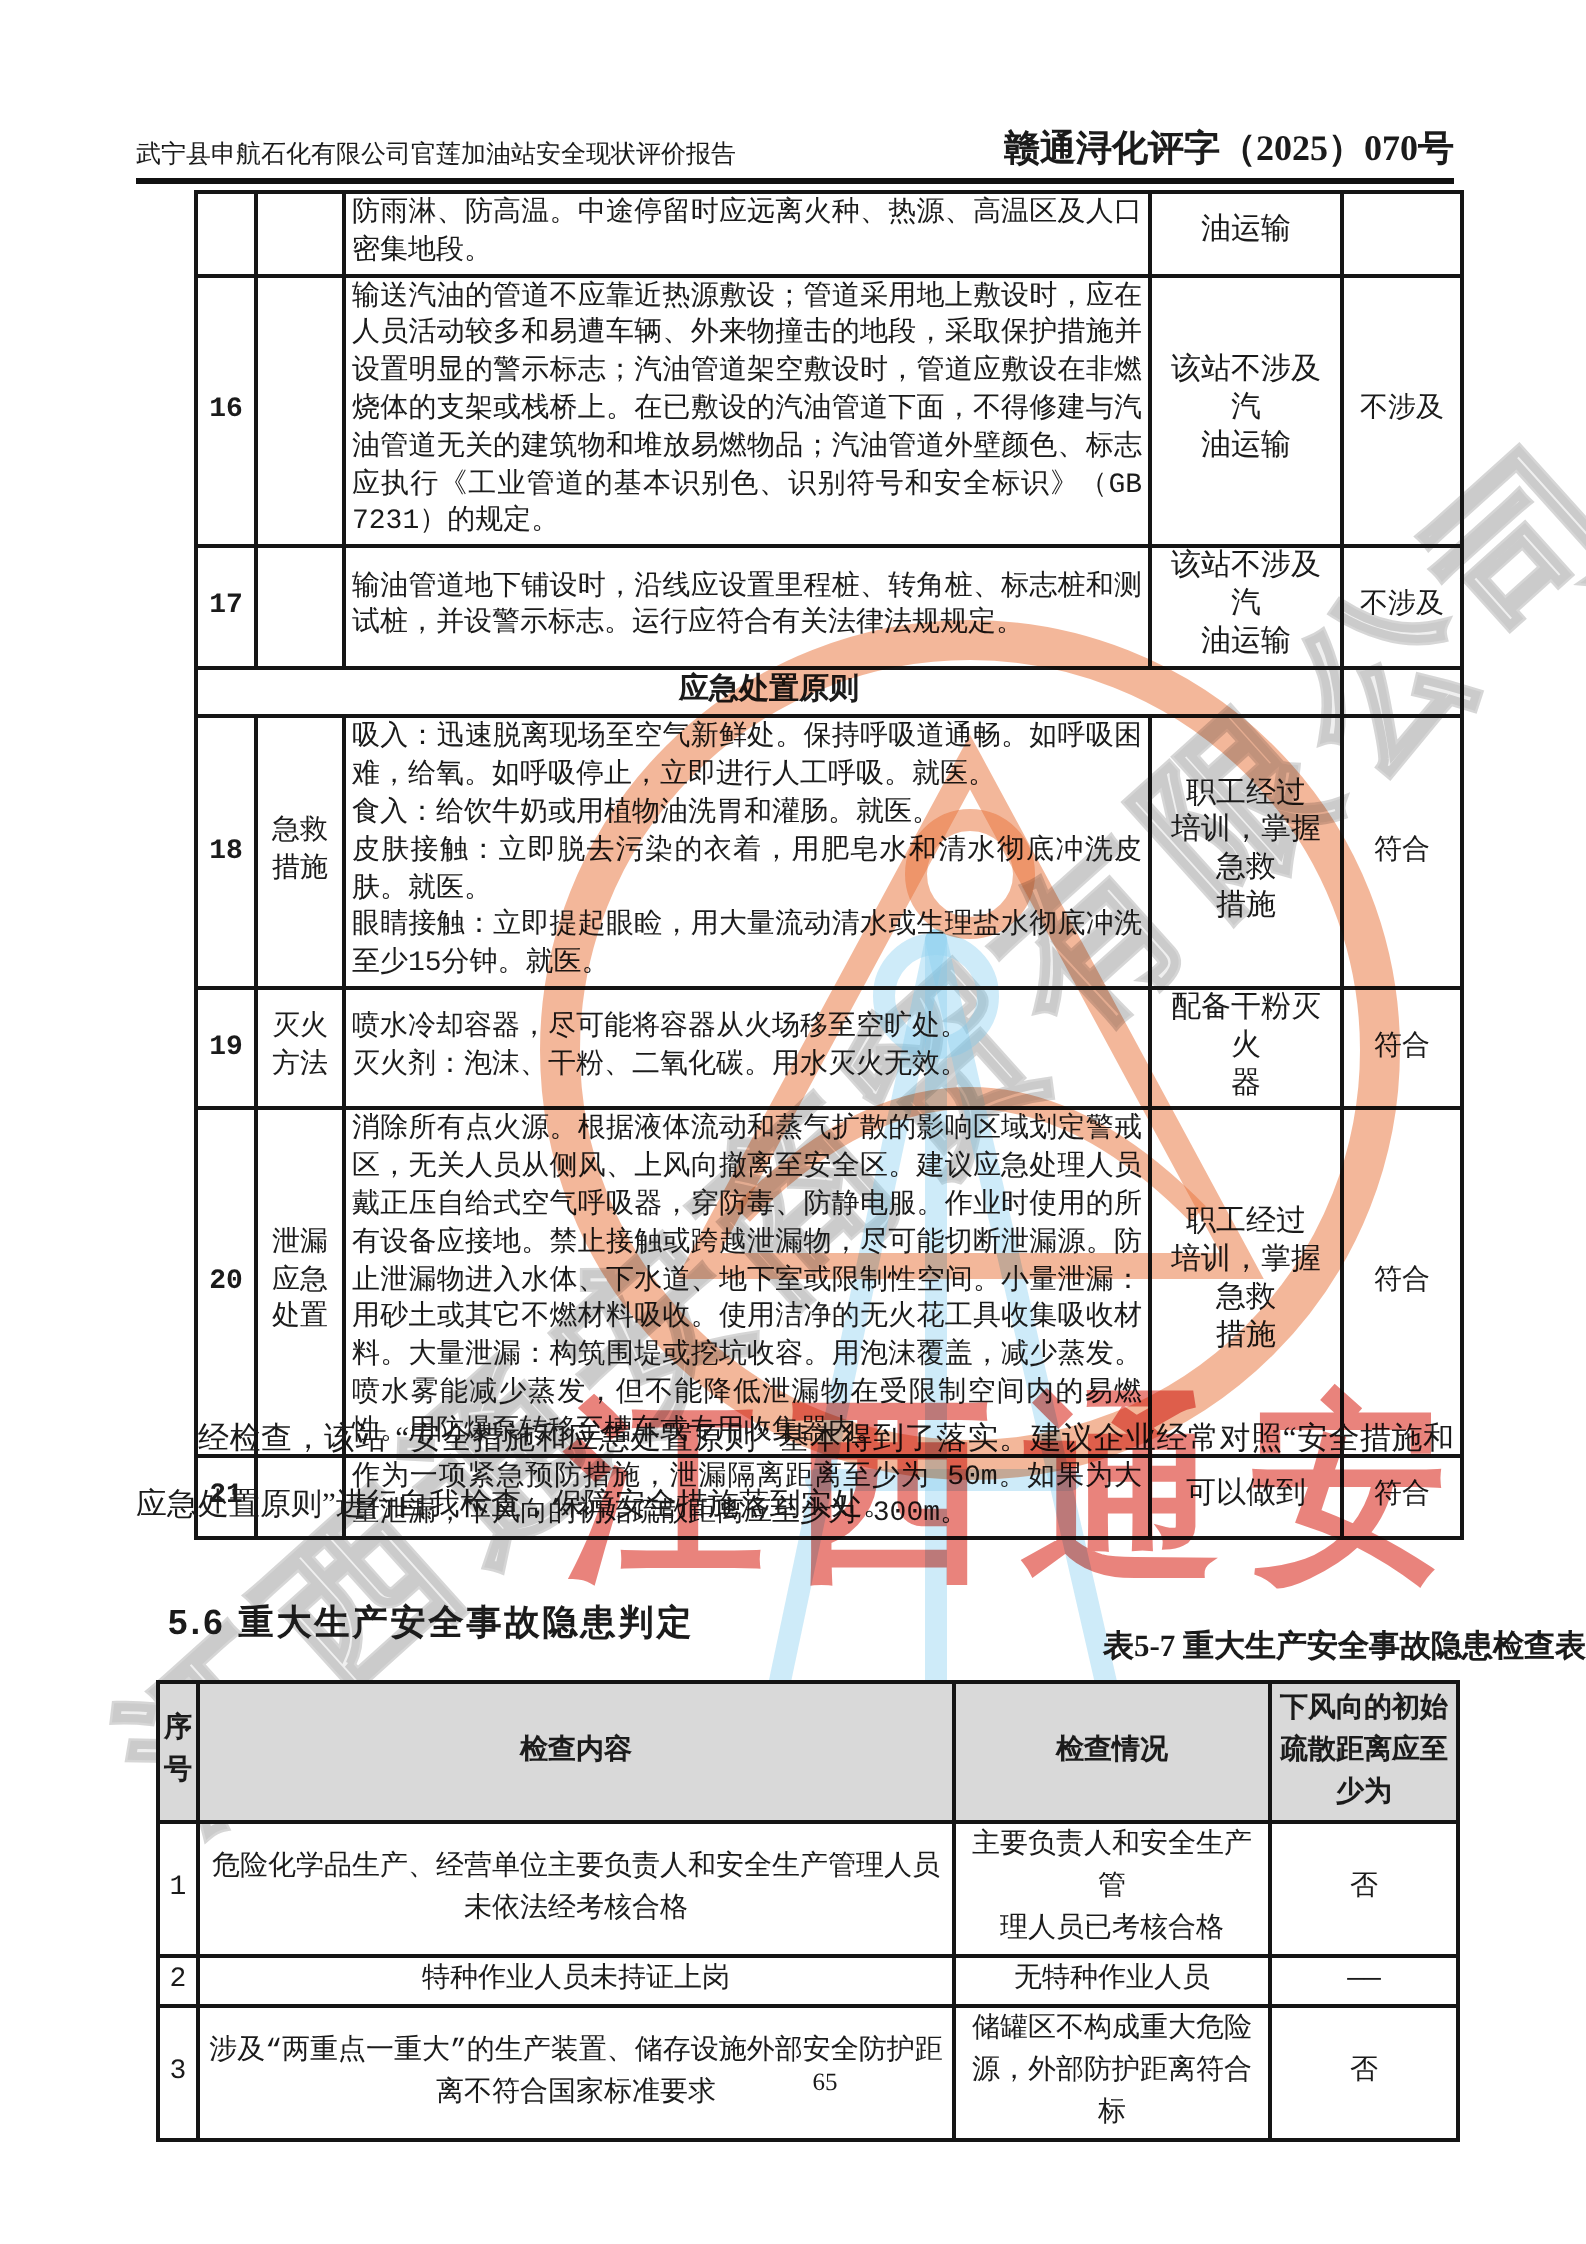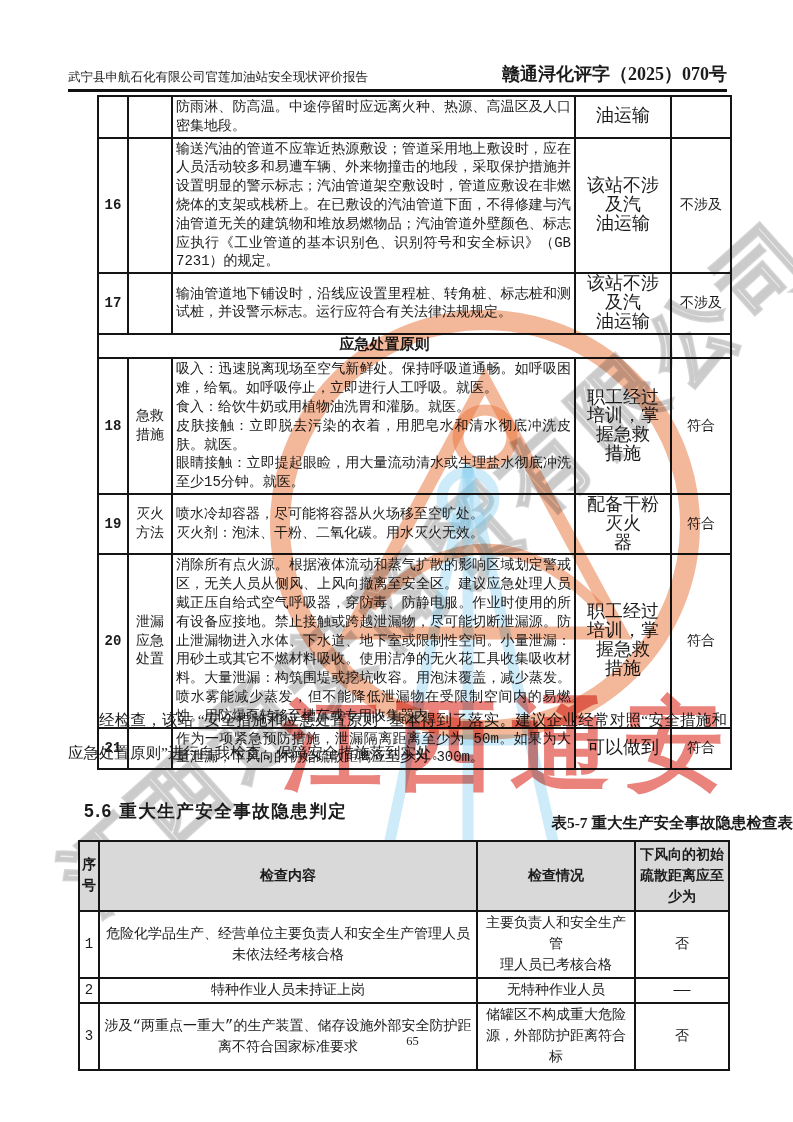--- a/index.html
+++ b/index.html
@@ -18,21 +18,21 @@
   .pg-header .h-left{font-size:12.5px;}
   .pg-header .h-right{font-size:18px;font-weight:bold;}
   
   table{border-collapse:collapse;table-layout:fixed;font-family:Liberation Mono, monospace;}
   .t1{position:absolute;left:97px;top:95px;width:633px;z-index:1;}
   .t1 td{border:2px solid #151515;font-size:14px;line-height:18.8px;
          padding:1px 3px;vertical-align:middle;overflow:hidden;}
   .t1 td.no{text-align:center;font-weight:bold;font-size:14px;}
   .t1 td.cat{text-align:center;padding:1px 1px;}
   .t1 td.content{text-align:justify;}
-  .t1 td.status{text-align:center;white-space:pre-line;font-size:18px;}
+  .t1 td.status{text-align:center;white-space:pre-line;font-size:15px;}
   .t1 td.result{text-align:center;}
   .t1 td.section{font-weight:bold;text-align:center;font-size:15px;padding:2px;}
   .pre{white-space:pre-line;}
   
   .para{
     position:absolute;left:68px;top:703px;width:659px;z-index:1;
     font-size:15.5px;line-height:33px;text-align:justify;text-indent:2em;
   }
   
   .sec-heading{

